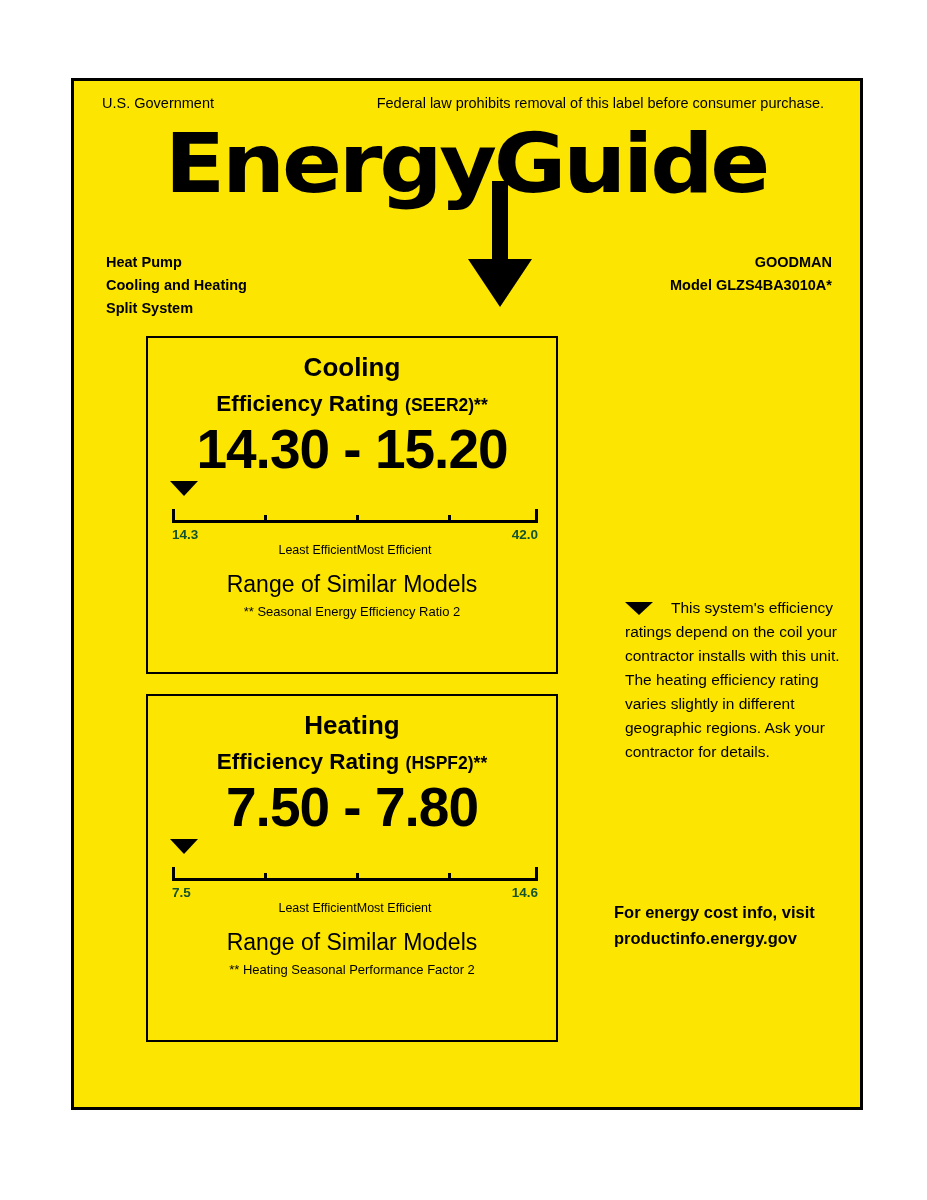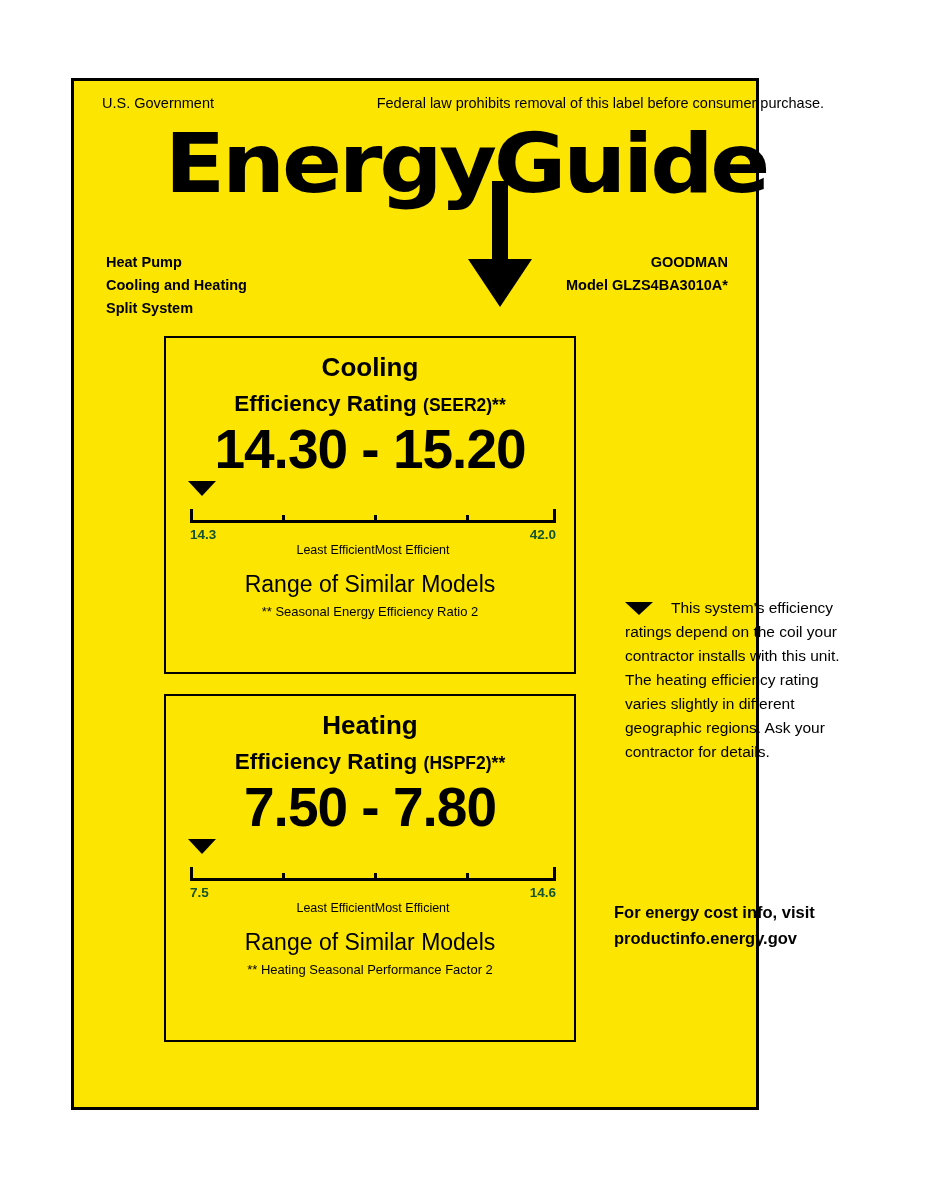--- a/index.html
+++ b/index.html
@@ -12,21 +12,21 @@
     height: 1200px;
     position: relative;
     font-family: "Liberation Sans", sans-serif;
     overflow: hidden;
   }
 
   #label {
     position: absolute;
     left: 71px;
     top: 78px;
-    width: 688px;
+    width: 792px;
     height: 1032px;
     background: #FCE500;
     border: 3px solid #000;
     box-sizing: border-box;
   }
 
   
   .top-row {
     position: absolute;
     left: 28px;
@@ -87,21 +87,20 @@
     color: #000;
   }
 
   
   .rating-box {
     position: absolute;
     border: 2px solid #000;
     box-sizing: border-box;
     left: 72px;
     width: 412px;
-    margin-left: 18px;
   }
   #cooling-box { top: 255px; height: 338px; }
   #heating-box { top: 613px; height: 348px; }
 
   .rating-title {
     text-align: center;
     font-size: 26px;
     font-weight: bold;
     margin-top: 14px;
     color: #000;

